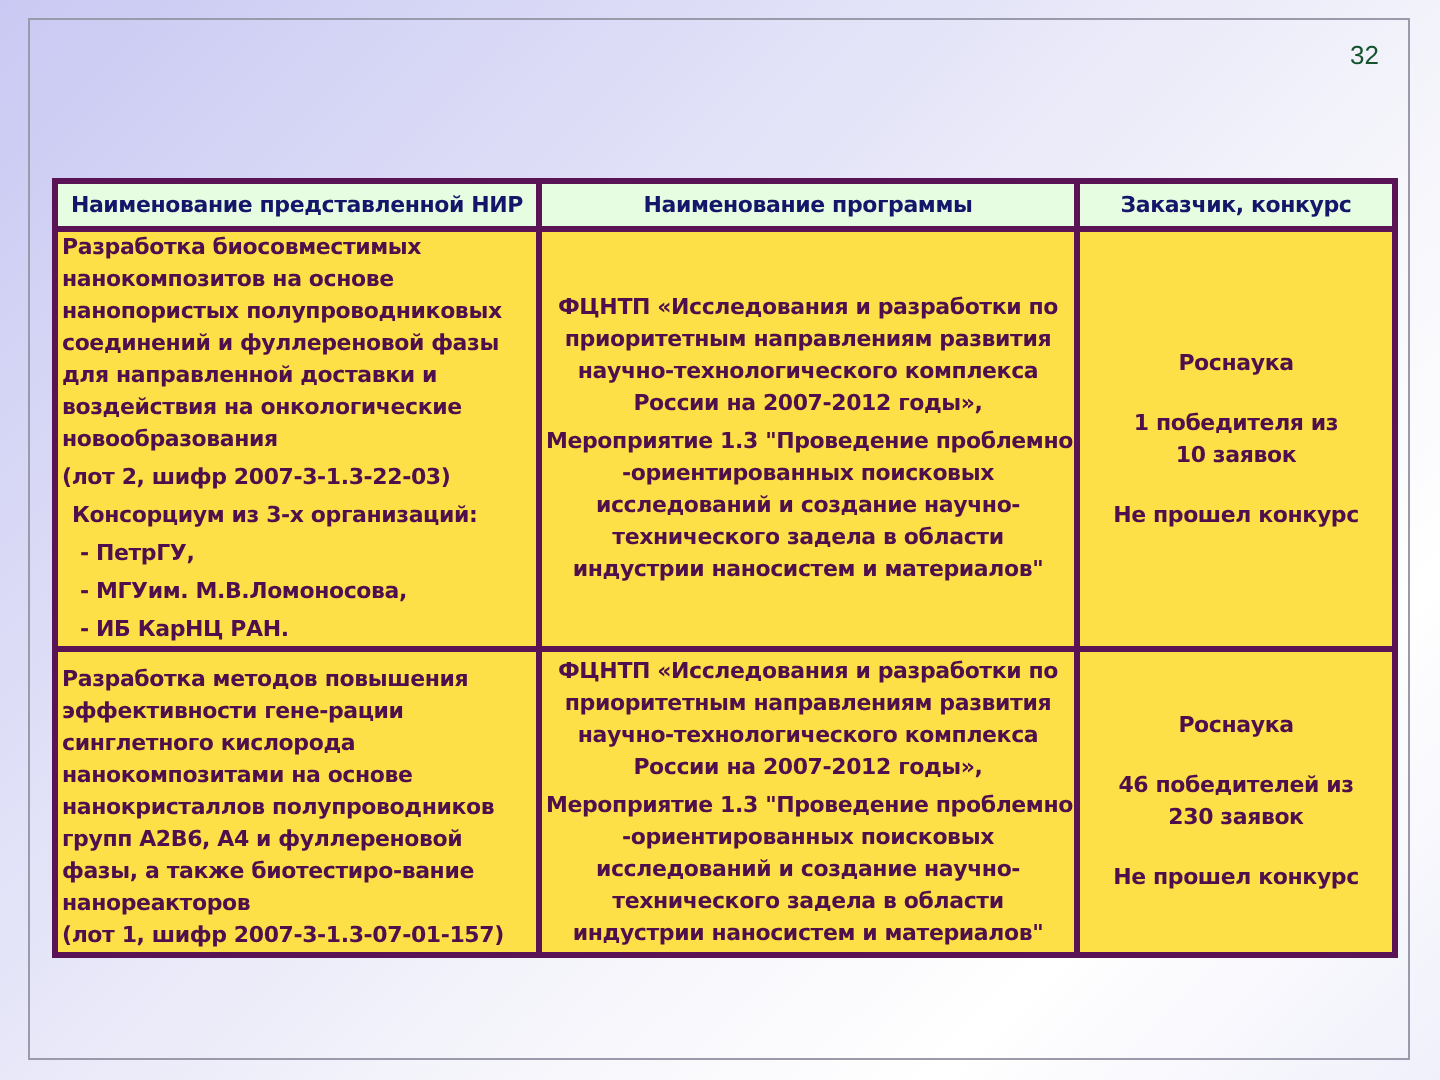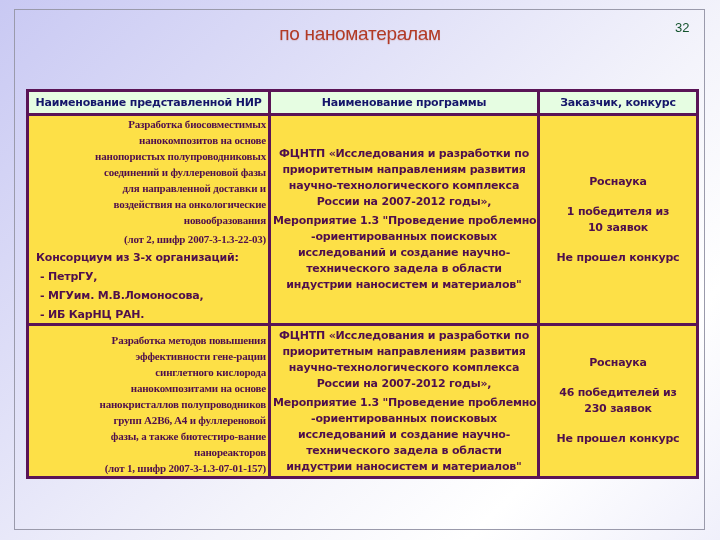--- a/index.html
+++ b/index.html
@@ -32,31 +32,30 @@
     font-family: "DejaVu Sans", sans-serif; font-size: 11px; line-height: 16px;
     text-align: center; padding: 0 2px; font-weight: bold; letter-spacing: -0.2px;
   }
   th {
     background: #e6fde2; color: #15166a; height: 21px; font-size: 11px;
   }
   td.c1 { vertical-align: middle; }
   td.c2 { vertical-align: middle; }
   td.c3 { vertical-align: middle; }
   .left-lines { text-align: left; padding-left: 9px; }
-  .center-lines { text-align: right; font-family: Liberation Serif, serif; }
+  .center-lines { text-align: left; }
   .line { display: block; white-space: nowrap; }
   .gap { display: block; height: 14px; }
 </style>
 </head>
 <body>
 
 <div class="frame"></div>
 
 <div class="title">
-  <span class="line">по наноматералам</span>
 </div>
 <div class="slide-num">32</div>
 
 <table>
   <colgroup>
     <col style="width:242px">
     <col style="width:269px">
     <col style="width:159px">
   </colgroup>
   <thead>

